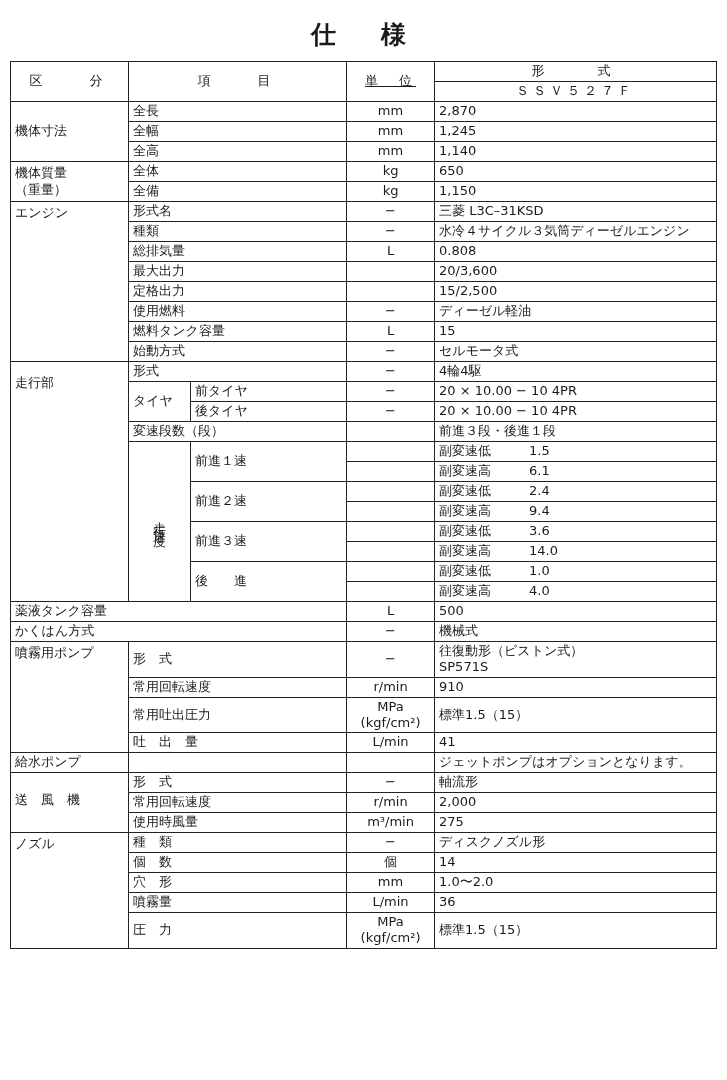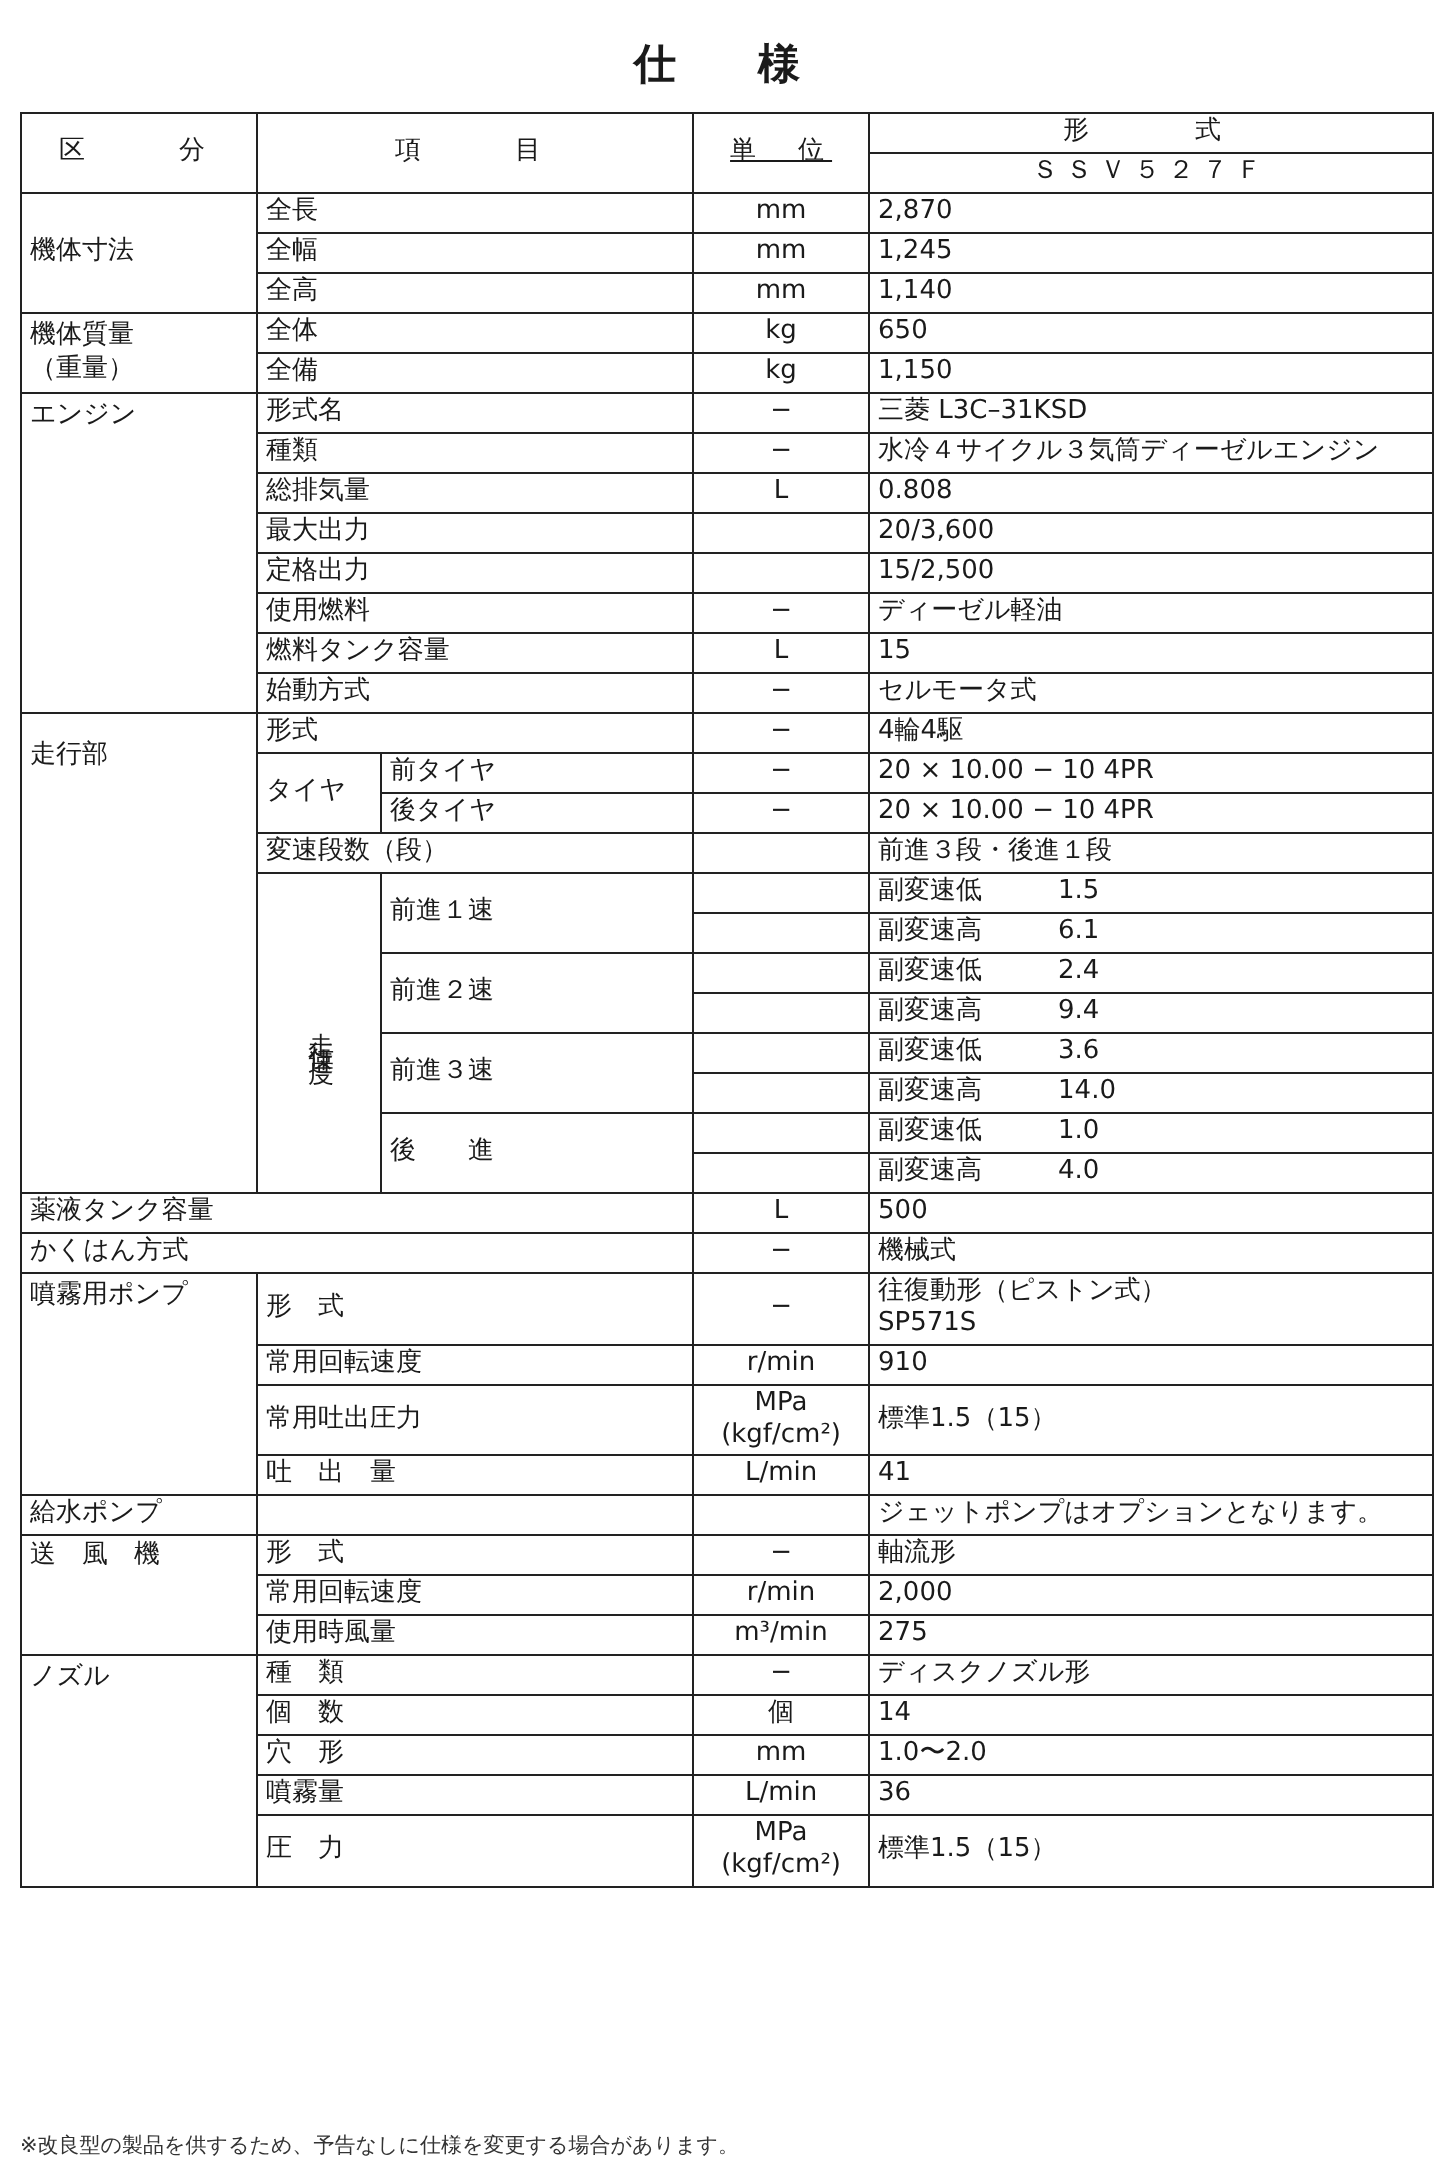--- a/index.html
+++ b/index.html
@@ -16,21 +16,21 @@
   }
   .page {
     position: relative;
     width: 727px;
     height: 1080px;
     box-sizing: border-box;
     padding: 12px 10px 0 10px;
   }
   .doc-title {
     text-align: center;
-    font-size: 21px;
+    font-size: 25px;
     letter-spacing: 10px;
     font-weight: bold;
     margin: 6px 0 10px 0;
     font-family: "DejaVu Sans", sans-serif;
   }
   table.spec {
     border-collapse: collapse;
     width: 707px;
     table-layout: fixed;
     font-size: 13px;
@@ -327,21 +327,21 @@
       </tr>
 
       <tr>
         <td class="lft">給水ポンプ</td>
         <td colspan="3" class="lft"></td>
         <td class="ctr"></td>
         <td class="lft">ジェットポンプはオプションとなります。</td>
       </tr>
 
       <tr>
-        <td rowspan="3" class="lft" style="vertical-align:top; padding-top:2px;">送　風　機</td>
+        <td rowspan="3" class="lft" style="vertical-align:top; padding-top:19px;">送　風　機</td>
         <td colspan="3" class="lft">形　式</td>
         <td class="ctr">−</td>
         <td class="lft">軸流形</td>
       </tr>
       <tr>
         <td colspan="3" class="lft">常用回転速度</td>
         <td class="ctr">r/min</td>
         <td class="lft">2,000</td>
       </tr>
       <tr>
@@ -373,14 +373,13 @@
       </tr>
       <tr>
         <td colspan="3" class="lft">圧　力</td>
         <td class="ctr">MPa (kgf/cm²)</td>
         <td class="lft">標準1.5（15）</td>
       </tr>
 
     </tbody>
   </table>
 
-  <div class="small-note">※改良型の製品を供するため、予告なしに仕様を変更する場合があります。</div>
 </div>
 
 </body></html>

